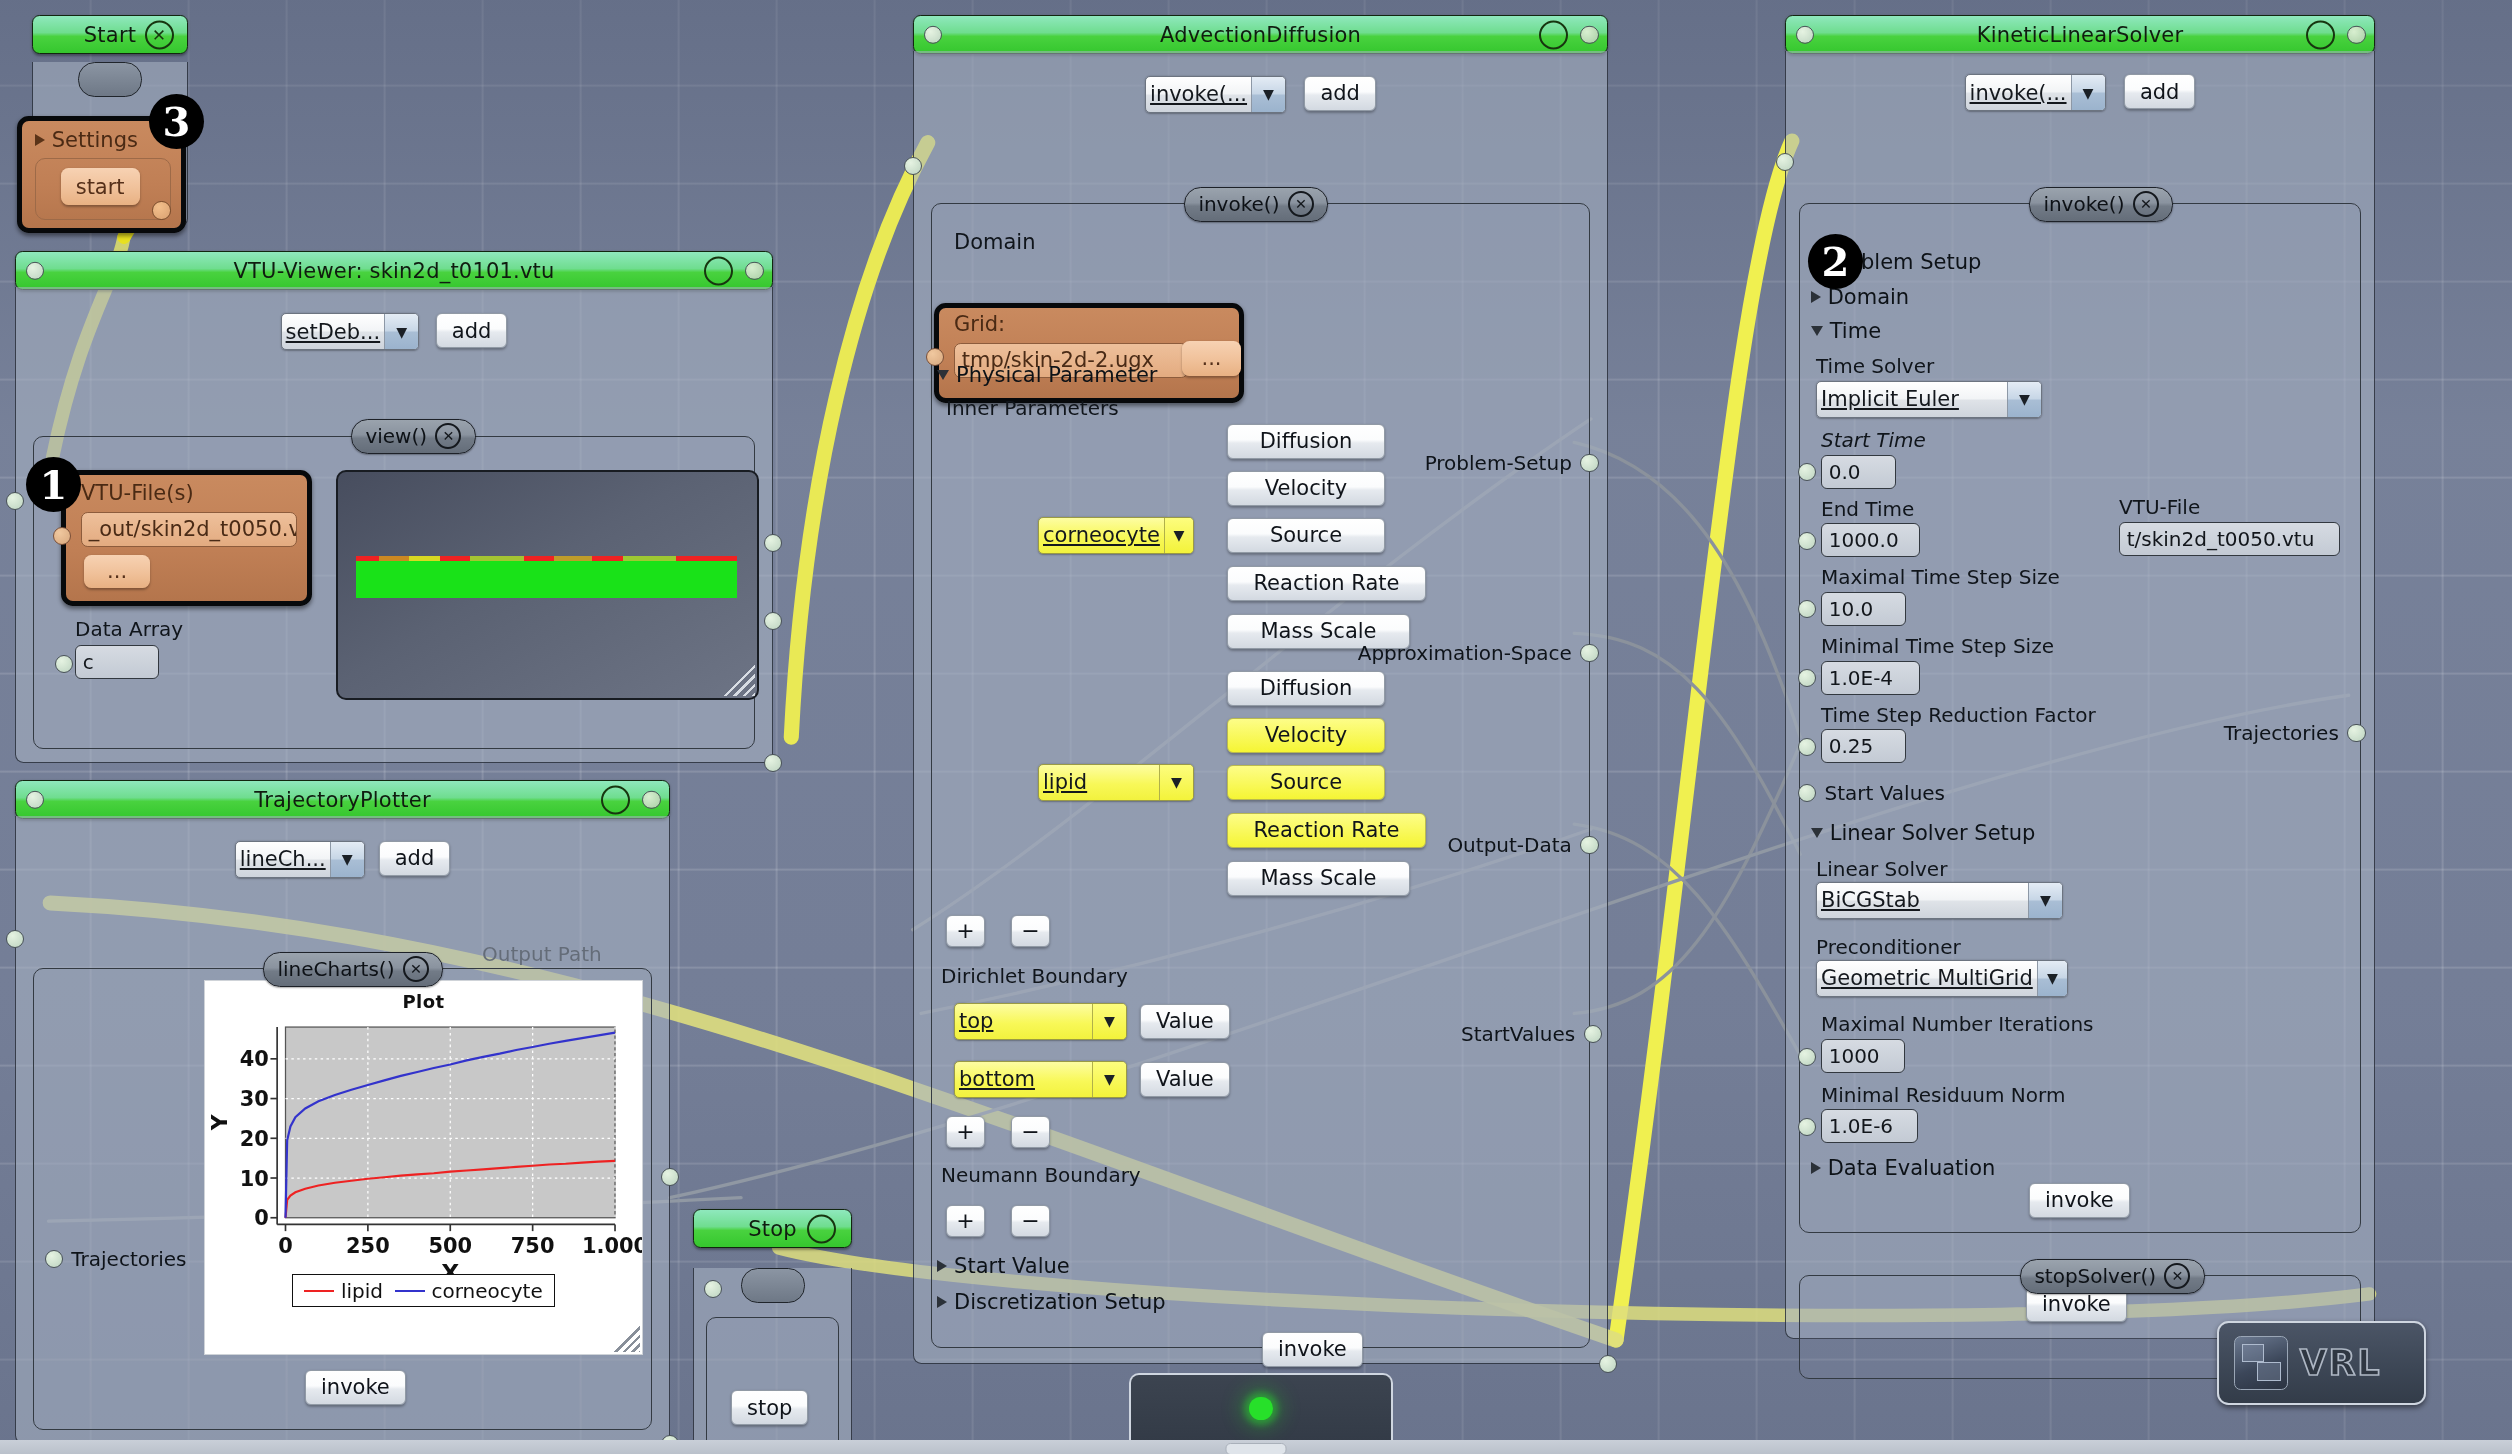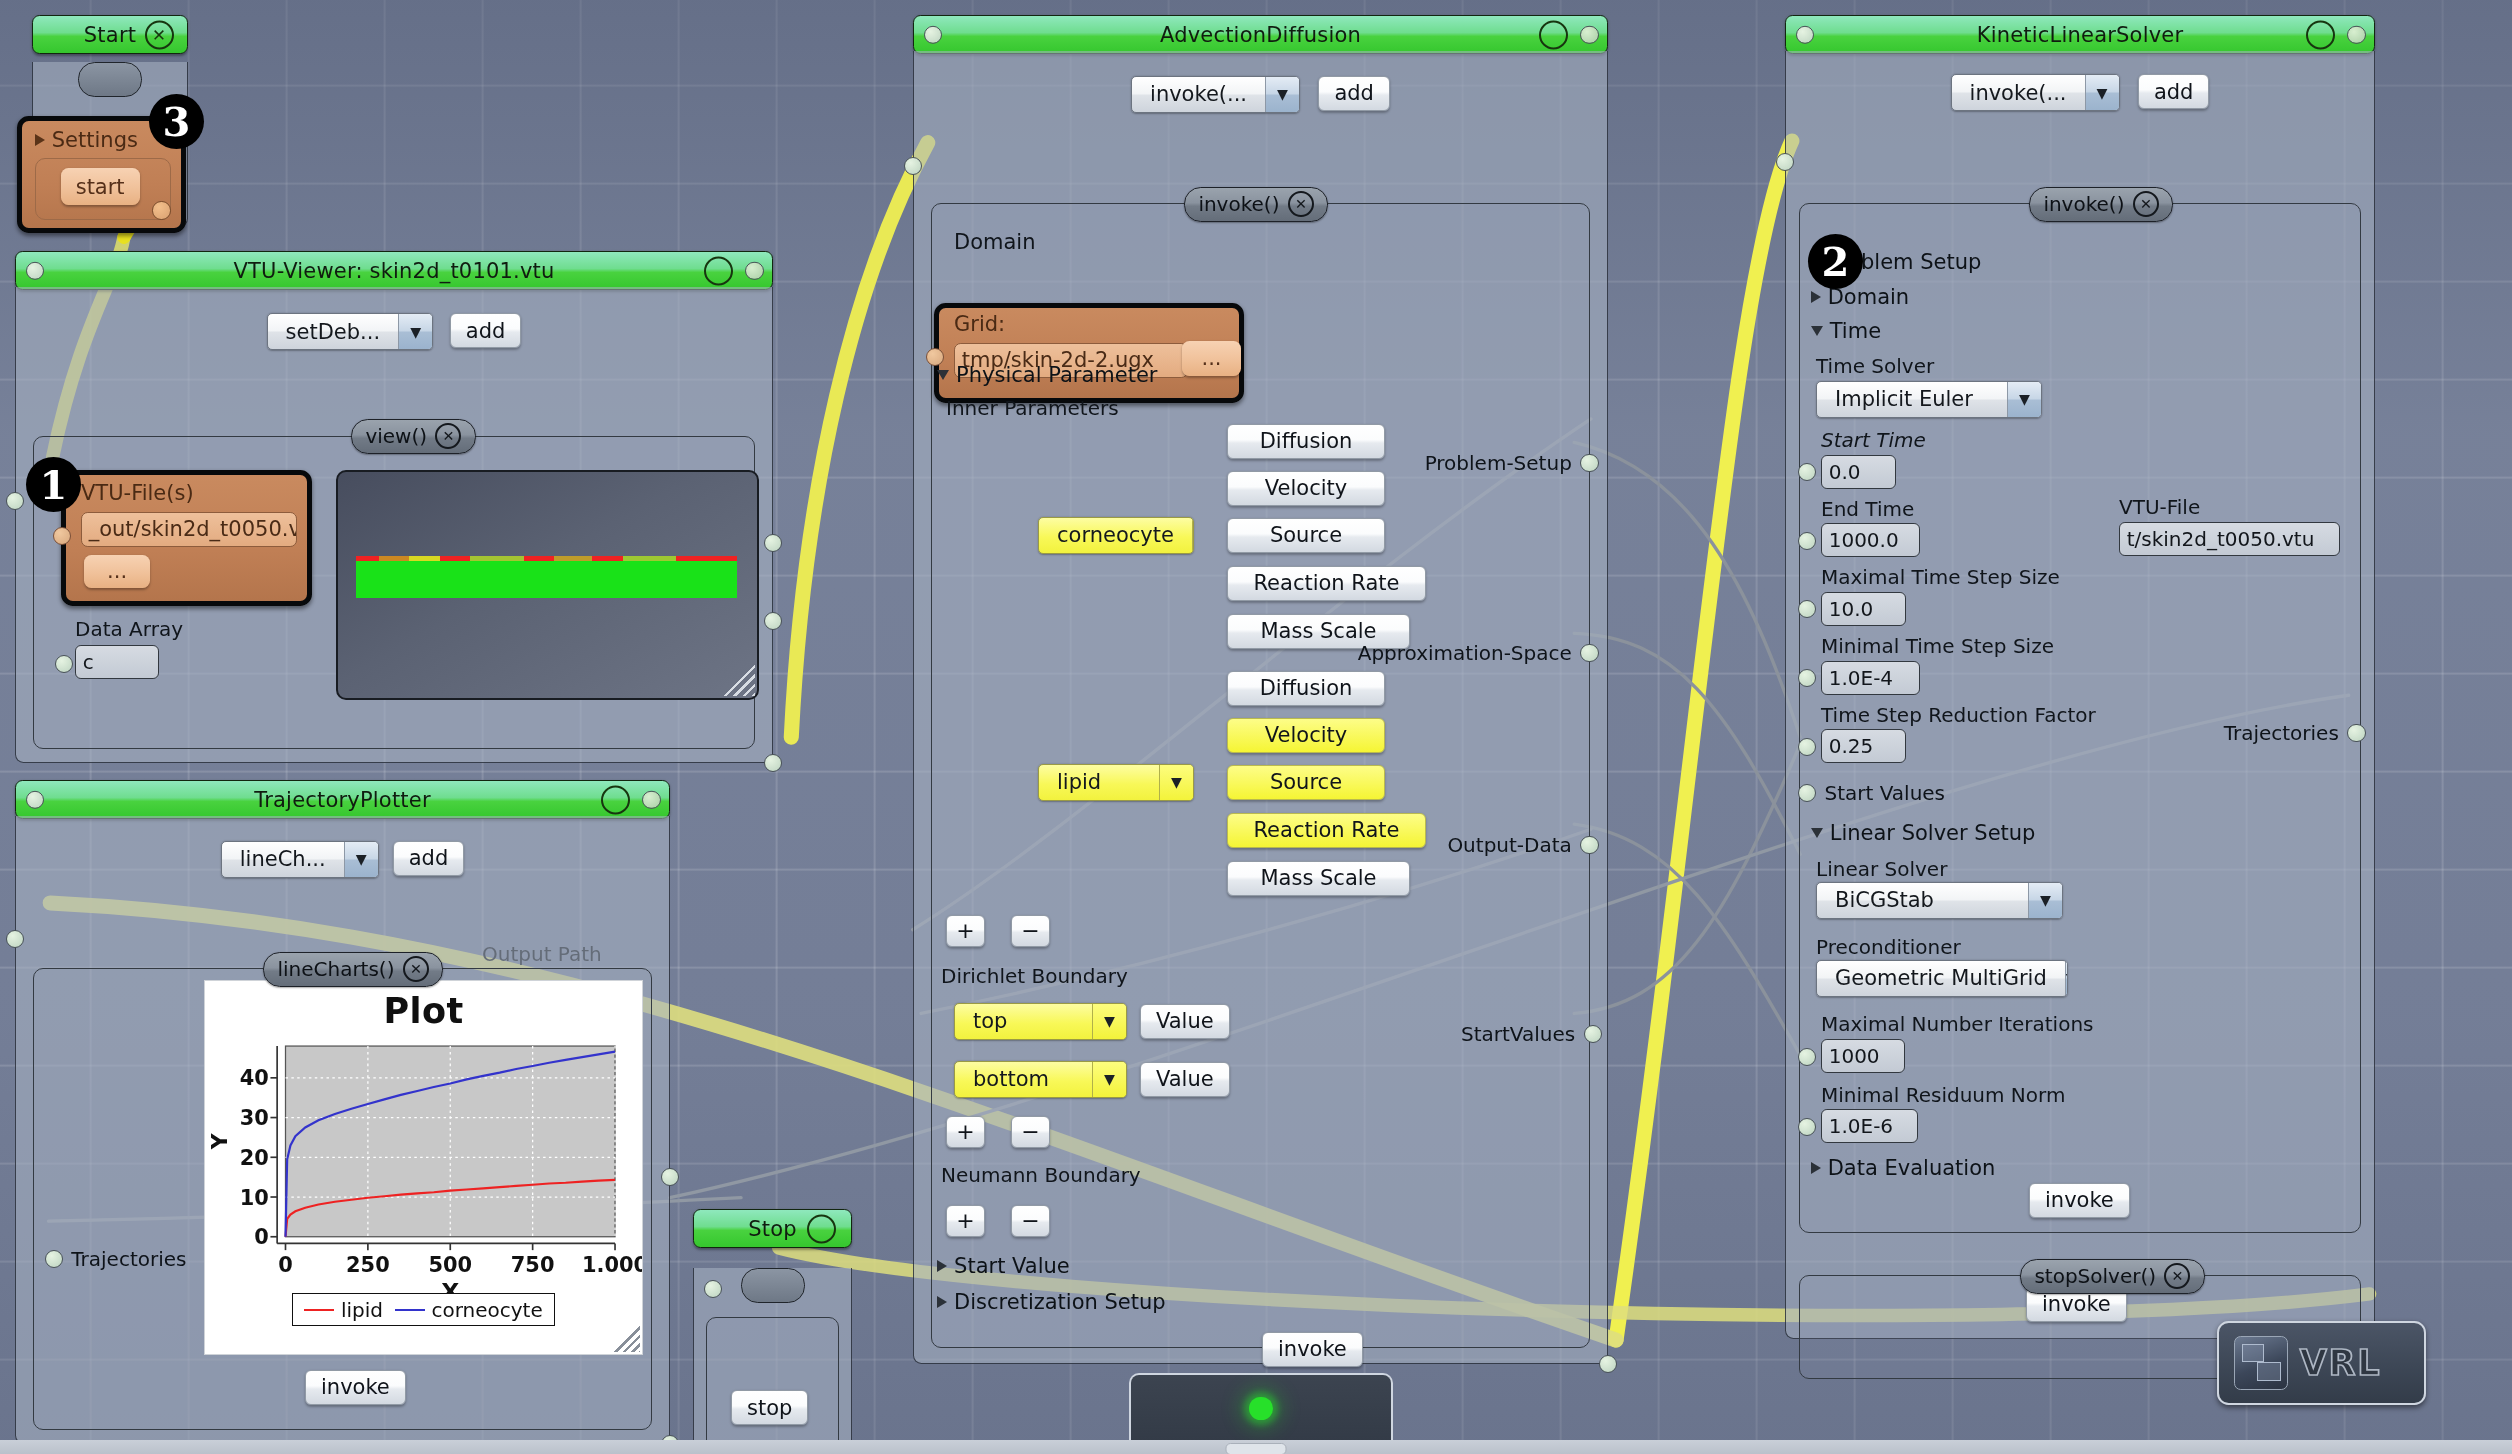--- a/index.html
+++ b/index.html
@@ -59,21 +59,21 @@
     background:radial-gradient(circle at 35% 30%,#d8efd0,#a9cda5);}
   .port.abs{position:absolute;}
 
   
   .combo{
     display:inline-flex;align-items:stretch;height:35px;
     border:1.3px solid #6c7480;border-radius:5px;overflow:hidden;
     background:linear-gradient(180deg,#ffffff 0%,#f2f4f6 48%,#dfe3e8 52%,#ced4dc 100%);
     box-shadow:0 0.8px 1.7px rgba(0,0,0,.3);vertical-align:middle;
   }
-  .combo .cval{padding:0 18px;display:flex;align-items:center;font-size:21px;color:#14181d;white-space:nowrap;}
+  .combo .cval{padding:0 4px;display:flex;align-items:center;font-size:21px;color:#14181d;white-space:nowrap;text-decoration:underline;}
   .combo .carrow{
     width:33px;display:flex;align-items:center;justify-content:center;
     background:linear-gradient(180deg,#e4ecf5 0%,#c7d6e6 48%,#a9bed5 52%,#9bb3cd 100%);
     border-left:0.8px solid #8d98a6;font-size:14.2px;color:#1b2026;
   }
   .combo.yellow{background:linear-gradient(180deg,#fdfda2 0%,#f8f858 55%,#f2f23e 100%);border-color:#9a9a44;}
   .combo.yellow .carrow{background:linear-gradient(180deg,#fdfd7e 0%,#f3f33a 100%);border-left:0.8px solid #b0b04a;}
 
   .btn{
     display:inline-flex;align-items:center;justify-content:center;
@@ -162,21 +162,21 @@
     overflow:hidden;
   }
   .resize-grip{
     position:absolute;right:1.7px;bottom:1.7px;width:33px;height:33px;
     background:repeating-linear-gradient(135deg,transparent 0 4.2px,#d8dde4 4.2px 6.7px);
     clip-path:polygon(100% 0,100% 100%,0 100%);
   }
 
   
   .chart-wrap{position:absolute;background:#fff;border:0.8px solid #cfd3d8;}
-  .chart-title{text-align:center;font-weight:bold;font-size:35px;color:#101010;
+  .chart-title{text-align:center;font-weight:bold;font-size:18px;color:#101010;
      font-family:"DejaVu Sans","Liberation Sans",sans-serif;letter-spacing:0.4px;}
   .legend-box{border:1.7px solid #111;display:inline-flex;align-items:center;gap:11.7px;padding:3.3px 11.7px;background:#fff;}
   .legend-item{display:inline-flex;align-items:center;gap:6.7px;font-size:20px;color:#111;}
   .legend-line{width:30px;height:0;border-top:2.5px solid #000;display:inline-block;}
 
   
   .vrl{
     position:absolute;width:209px;height:84px;border-radius:11.7px;
     background:linear-gradient(180deg,#4b5566 0%,#3d4756 55%,#333c49 100%);
     border:2.5px solid #cfd6e0;display:flex;align-items:center;gap:11.7px;padding-left:15px;

